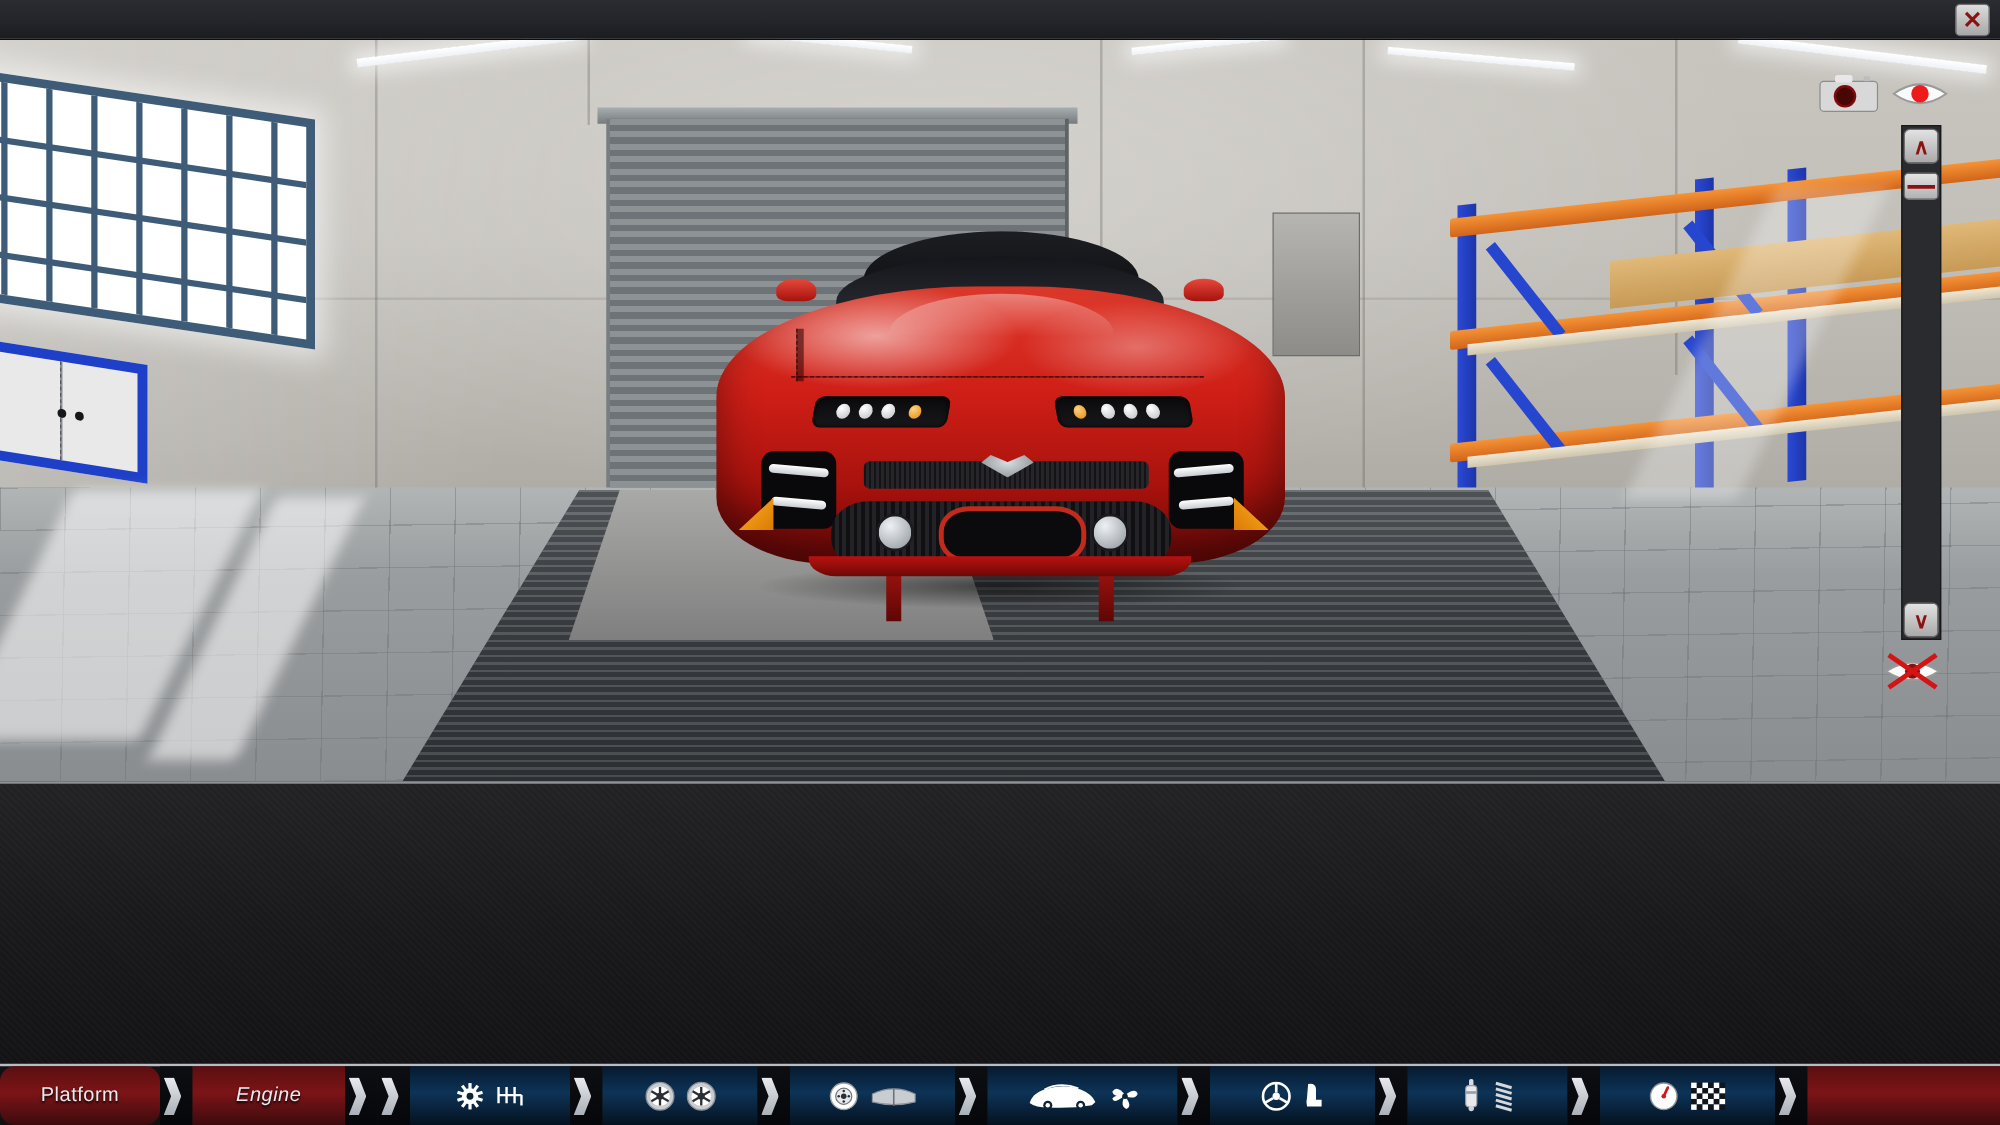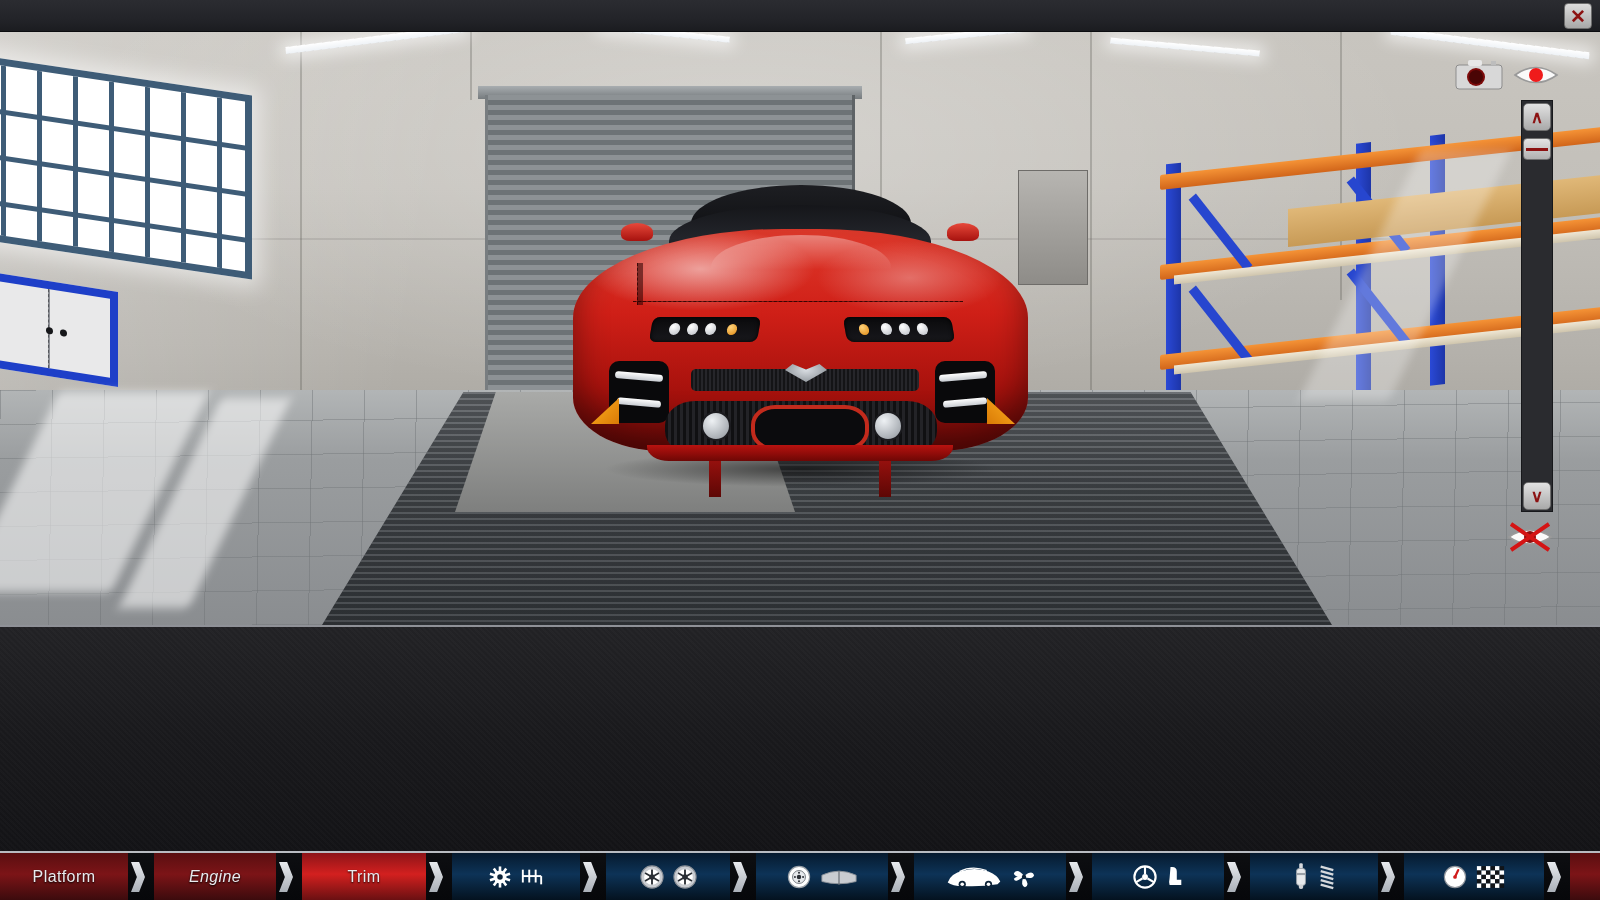--- a/index.html
+++ b/index.html
@@ -353,31 +353,28 @@
     
 
     
     
 
     
     
   </div>
 
   <div class="tabbar" id="tabbar">
-      <div class="tab red" style="width: 128px; flex: 0 0 128px;">
+      <div class="tab red" style="width: 128px; flex: 0 0 128px; border-radius: 12px;">
         <span>Platform</span>
       </div>
       <div class="chev"></div>
       <div class="tab red" style="width: 122px; flex: 0 0 122px; font-style: italic;">
         <span>Engine</span>
       </div>
       <div class="chev"></div>
-      <div class="tab red active" style="width: 124px; flex: 0 0 124px;">
-        <span>Trim</span>
-      </div>
       <div class="chev"></div>
       <div class="tab blue" style="width: 128px; flex: 0 0 128px;">
         <span class="tab-ico">
           <svg viewBox="0 0 24 24" width="22" height="22">
             <g fill="#ffffff">
               <circle cx="12" cy="12" r="7"></circle>
               <g>
                 <rect x="10.6" y="0.5" width="2.8" height="6" transform="rotate(0 12 12)"></rect>
                 <rect x="10.6" y="0.5" width="2.8" height="6" transform="rotate(36 12 12)"></rect>
                 <rect x="10.6" y="0.5" width="2.8" height="6" transform="rotate(72 12 12)"></rect>

